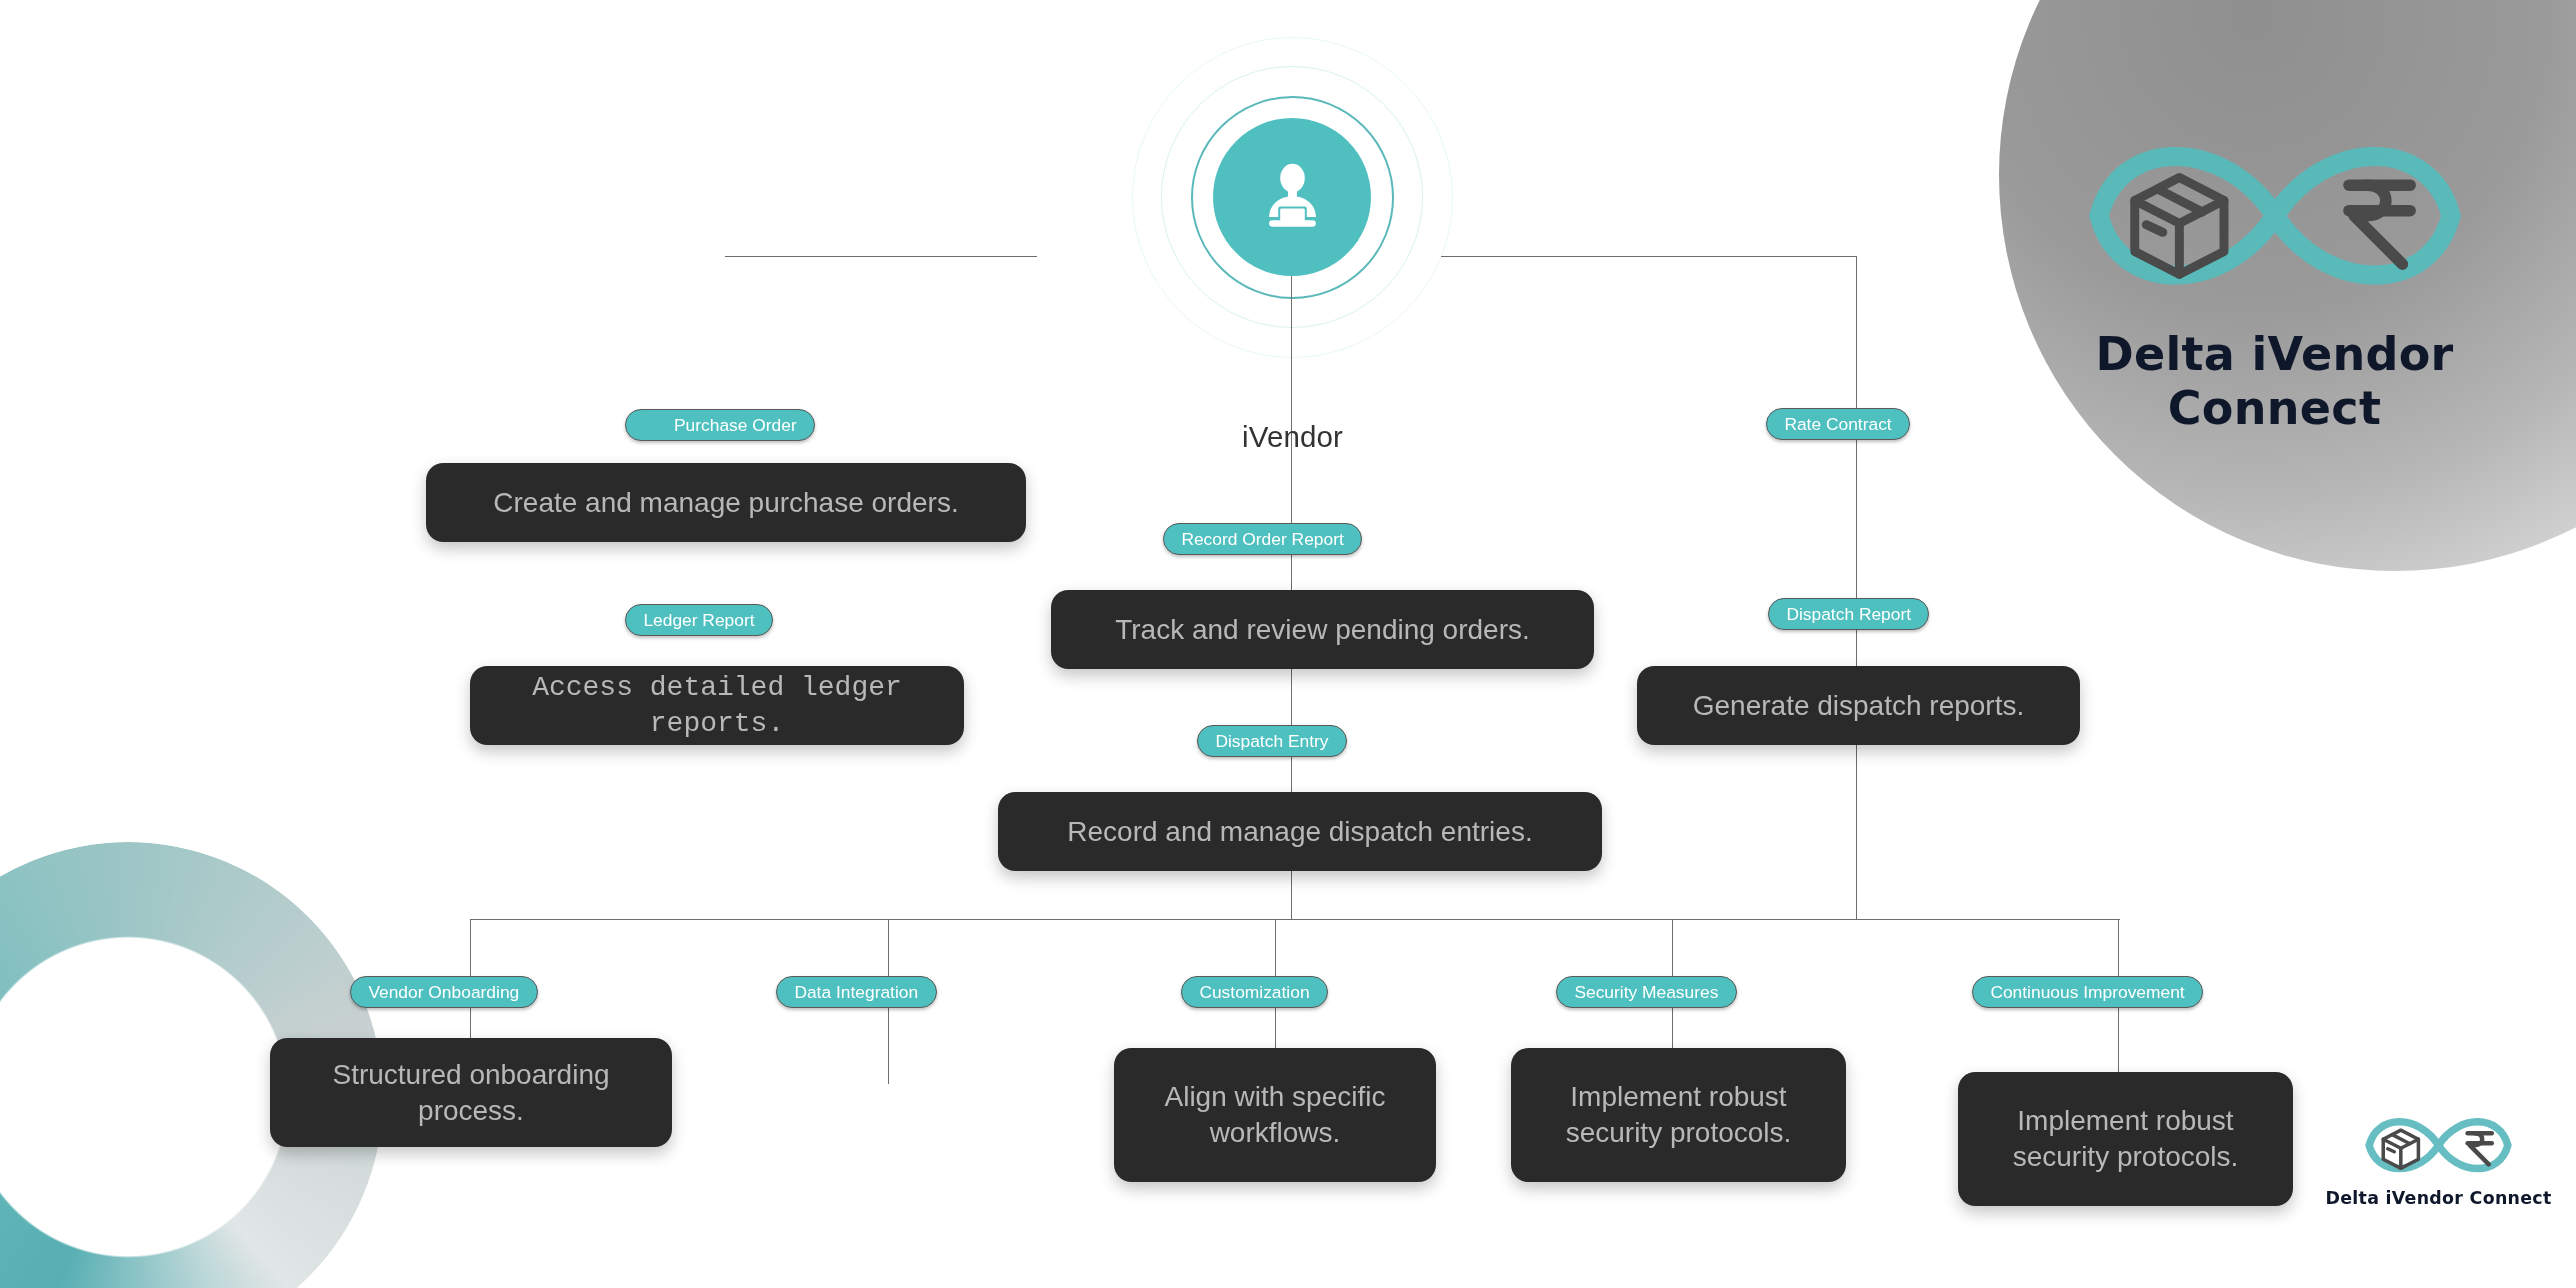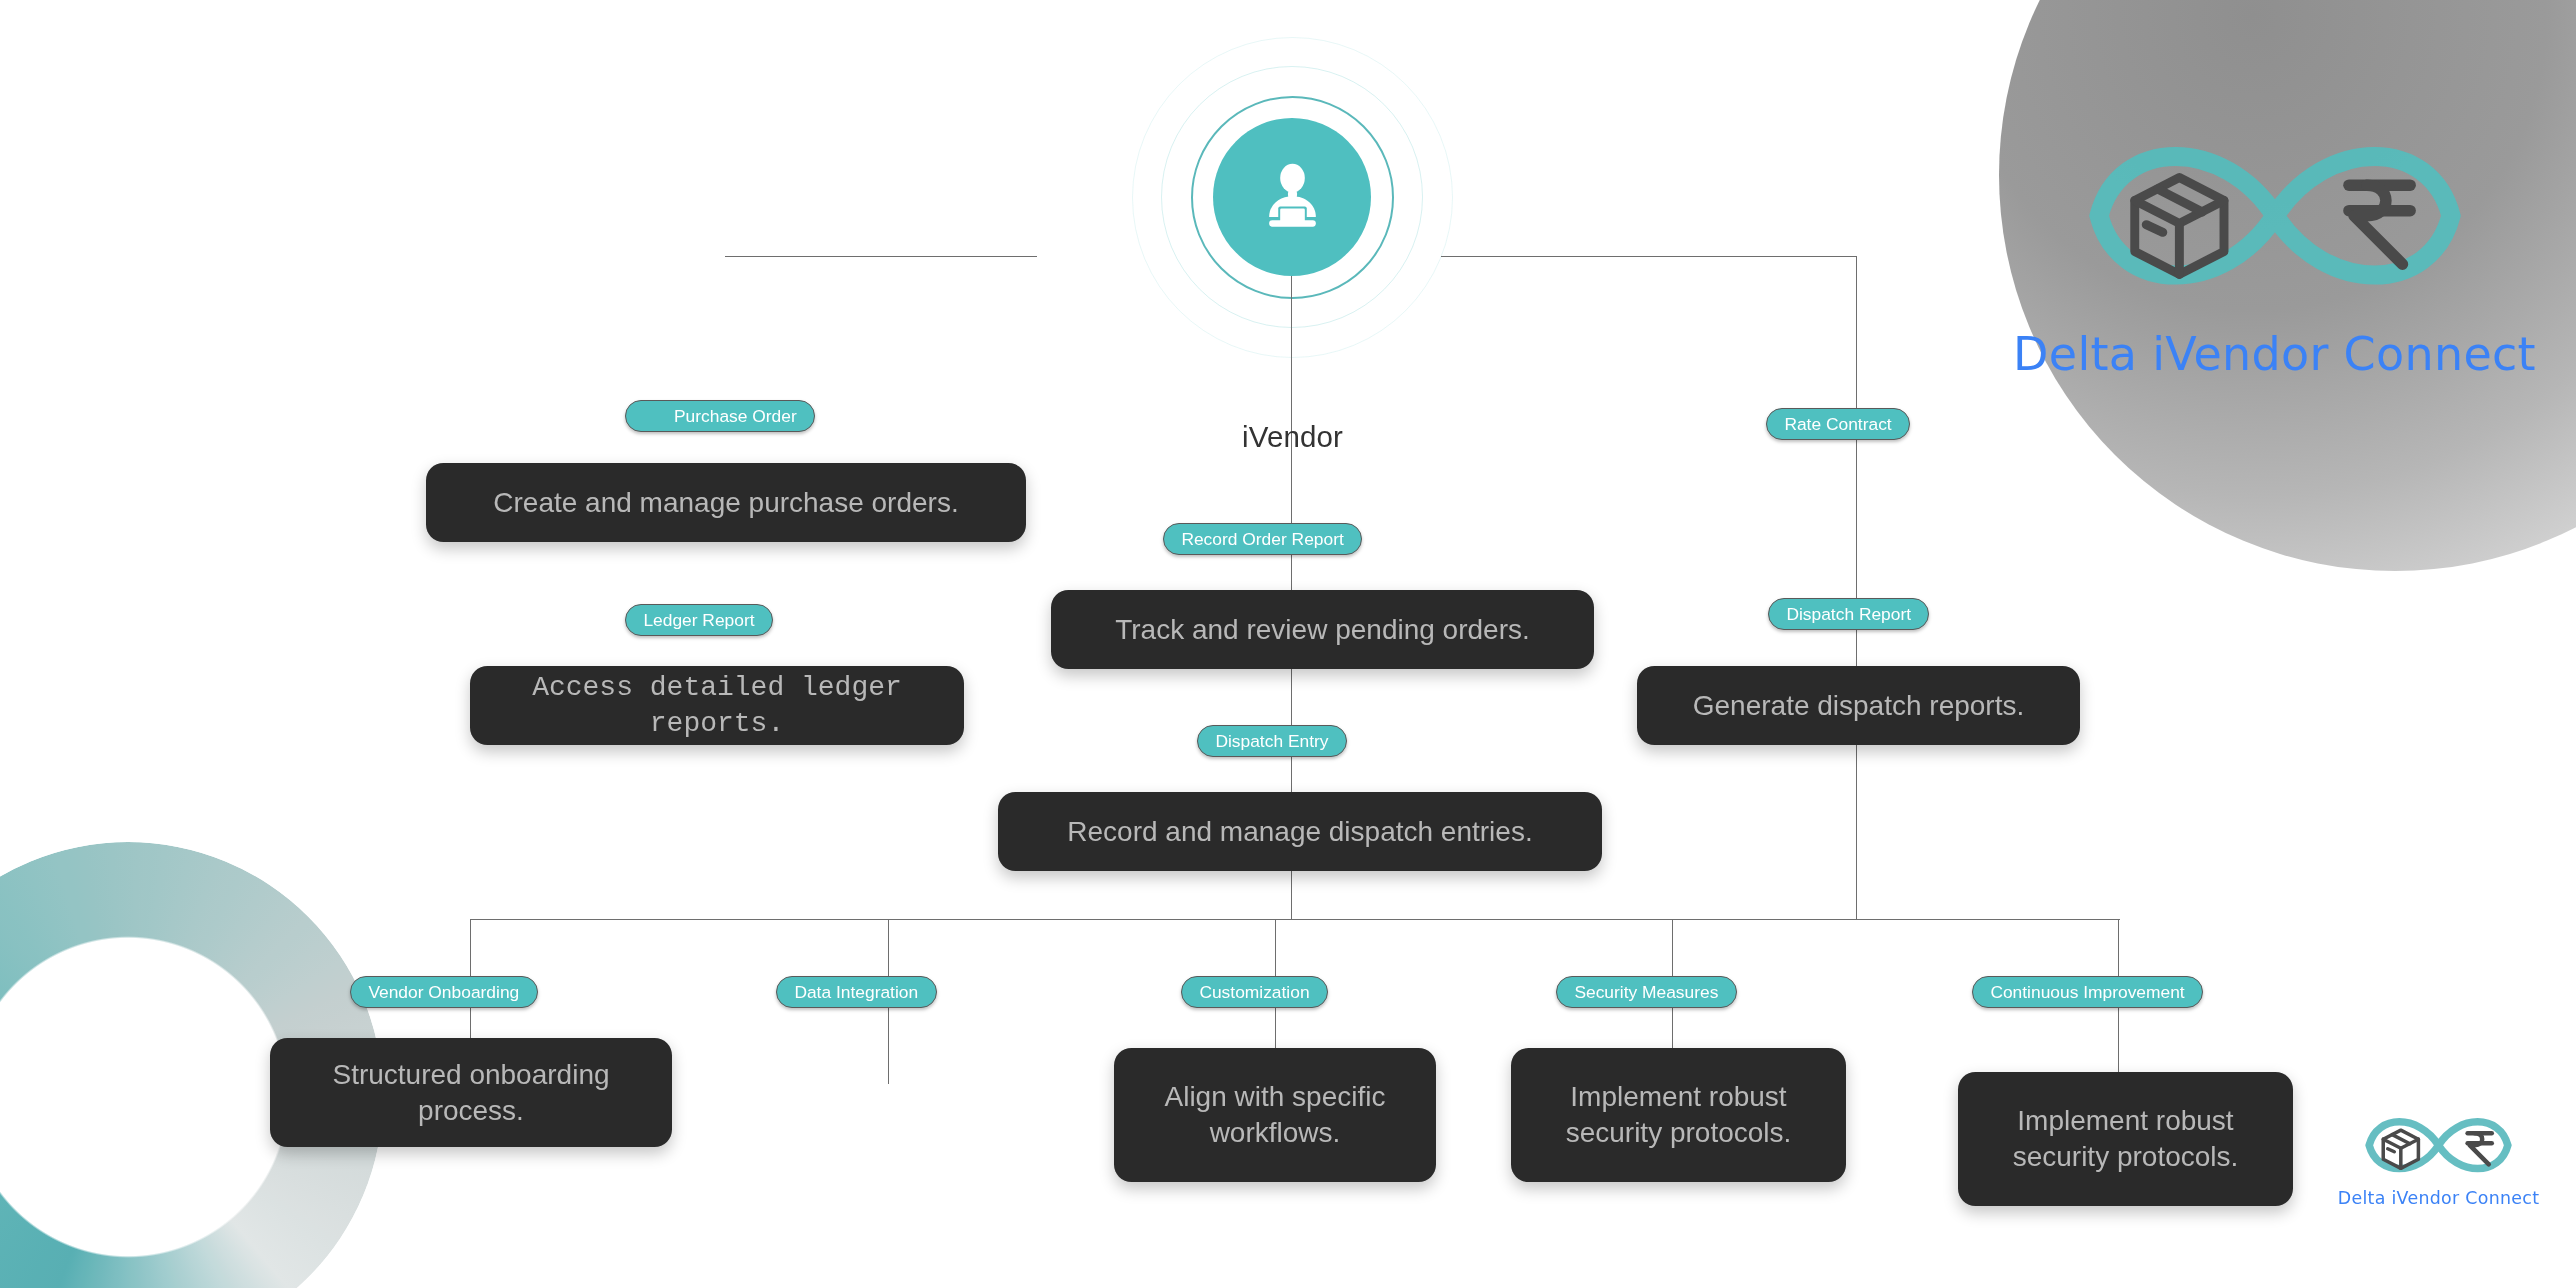--- a/index.html
+++ b/index.html
@@ -90,22 +90,22 @@
     line-height: 1.28;
     padding: 0 23px;
     box-shadow: 0 6.7px 14.8px rgba(0,0,0,.22);
   }
   .card.tall { font-size: 28px; }
 
   
   .logo-wrap { position: absolute; text-align: center; }
   .logo-word {
     font-family: "DejaVu Sans", sans-serif;
-    font-weight: normal;
-    color: #3b82f6;
+    font-weight: bold;
+    color: #0f172a;
     letter-spacing: 0.3px;
   }
   #brand-logo { left: 2006px; top: 101px; width: 537px; }
   #brand-logo .logo-word { font-size: 46px; margin-top: -4px; }
   #corner-logo { left: 2318px; top: 1100px; width: 241px; }
   #corner-logo .logo-word { font-size: 17.4px; margin-top: -2.7px; }
 </style>
 </head>
 <body>
 
@@ -150,21 +150,21 @@
         <rect x="28.5" y="26" width="7" height="7" rx="3" fill="#ffffff"></rect>
         <path d="M14 47c0-9.5 8-16 18-16s18 6.5 18 16z" fill="#ffffff"></path>
         <rect x="21" y="39" width="22" height="13" rx="1.5" fill="#4fbfc0"></rect>
         <rect x="22.5" y="40.5" width="19" height="11" rx="1" fill="#ffffff"></rect>
         <rect x="14" y="49.5" width="36" height="5" rx="2.4" fill="#ffffff"></rect>
       </svg>
     </span>
   </div>
   <div id="hub-title">iVendor</div>
 
-  <div class="pill" style="left:625px; top:400px;padding-left:48px;">Purchase Order</div>
+  <div class="pill" style="left:625px; top:409px;padding-left:48px;">Purchase Order</div>
   <div class="card" style="left:426px; top:463px; width:600px; height:79px;">Create and manage purchase orders.</div>
 
   <div class="pill" style="left:625px; top:604px;">Ledger Report</div>
   <div class="card" style="left:470px; top:666px; width:494px; height:79px;font-family:Liberation Mono, monospace;">Access detailed ledger reports.</div>
 
   <div class="pill" style="left:1163px; top:523px;">Record Order Report</div>
   <div class="card" style="left:1024px; top:590px; width:543px; height:79px;margin-left:27px;">Track and review pending orders.</div>
 
   <div class="pill" style="left:1197px; top:725px;">Dispatch Entry</div>
   <div class="card" style="left:998px; top:792px; width:604px; height:79px;">Record and manage dispatch entries.</div>

